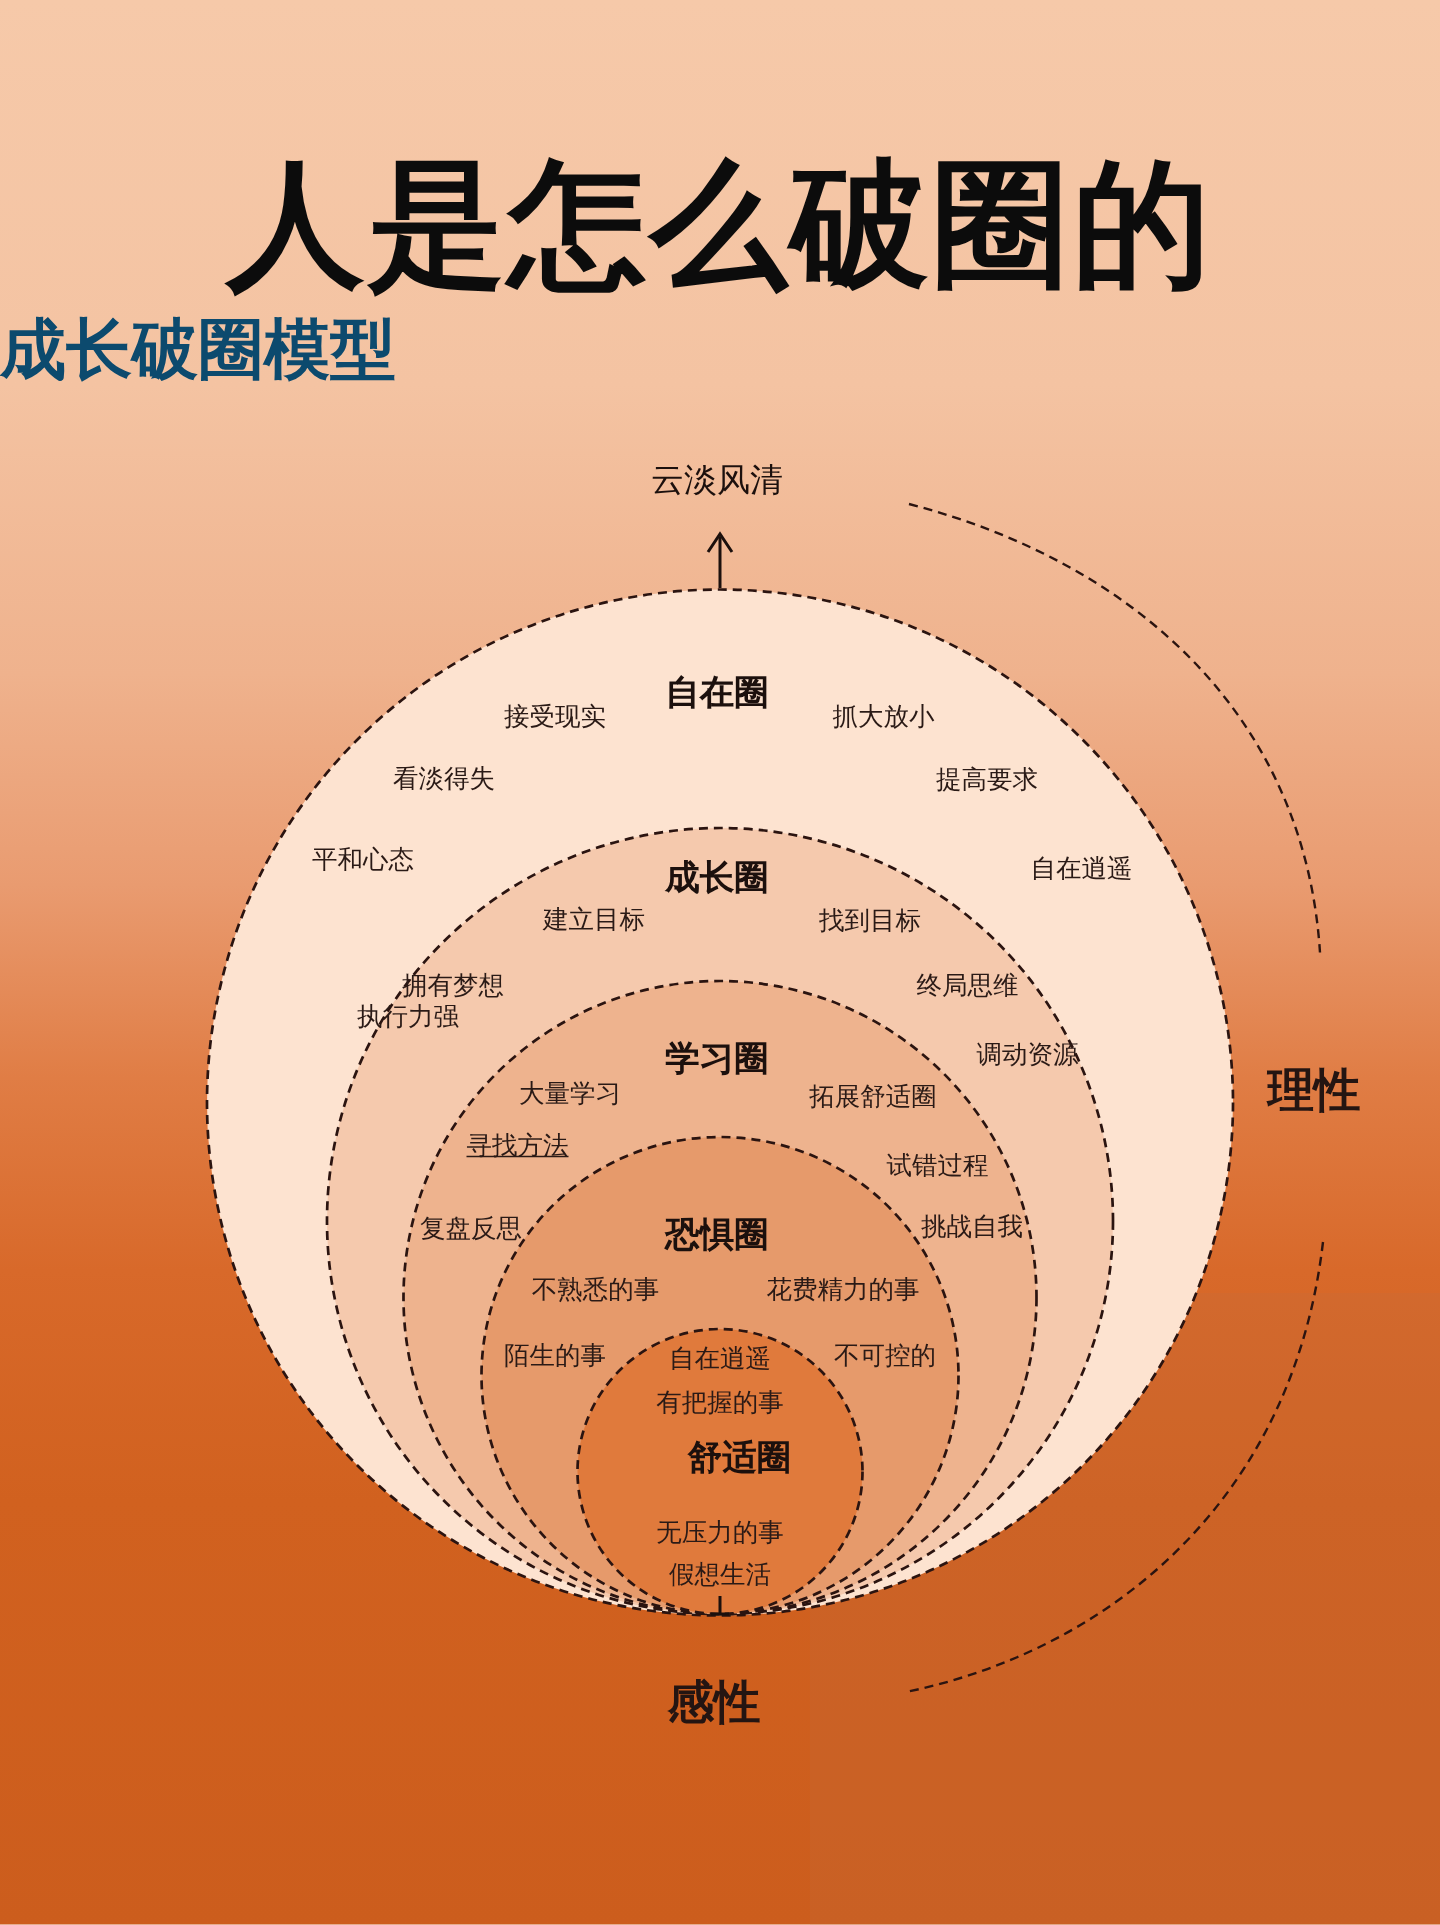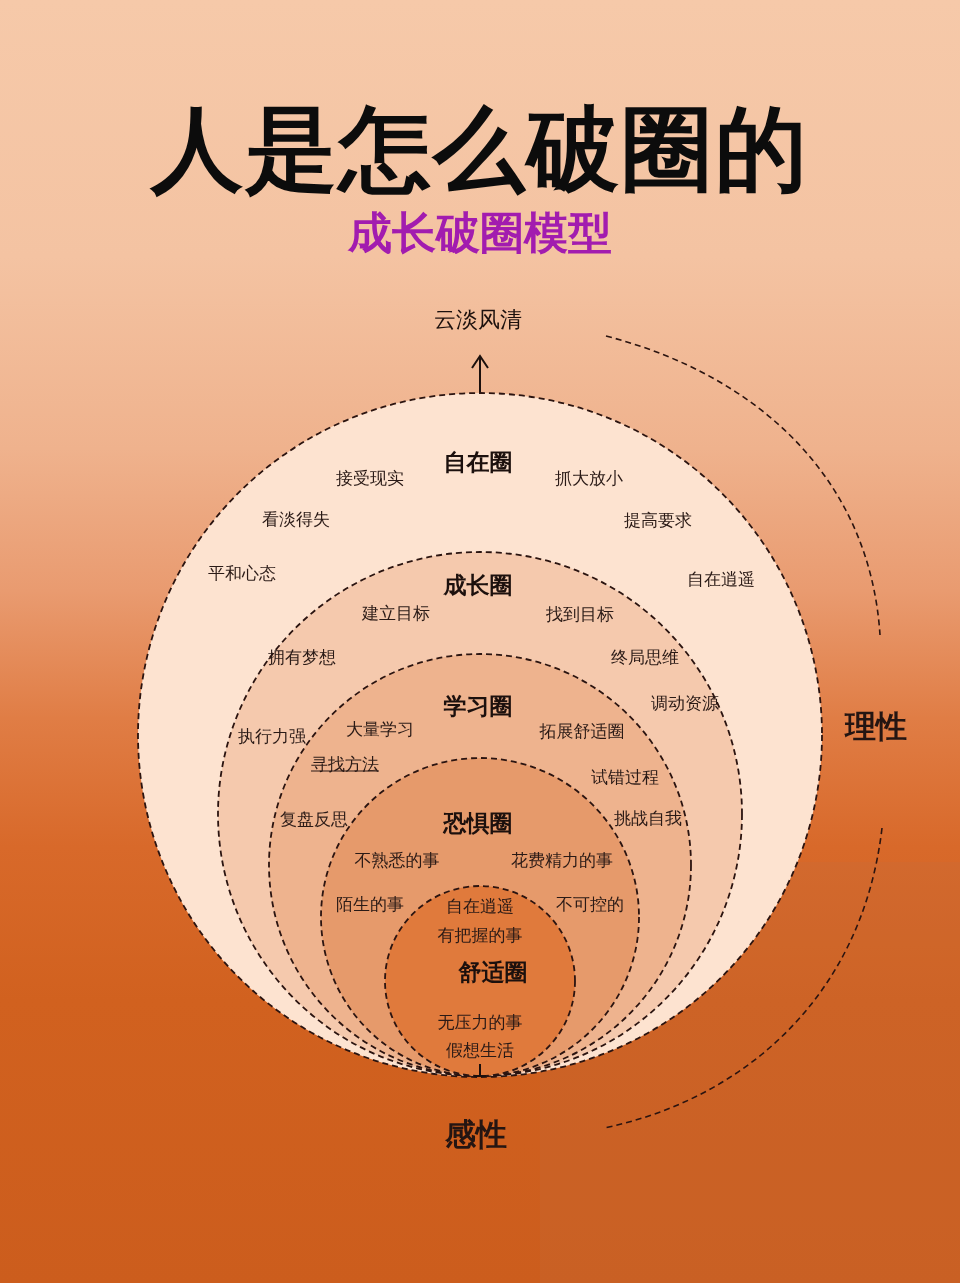--- a/index.html
+++ b/index.html
@@ -15,21 +15,21 @@
       position: absolute; left: 540px; top: 862px; width: 420px; height: 421px;
       background: rgba(190, 110, 70, 0.18);
     }
     .title {
       position: absolute; left: 0; right: 0; top: 88px;
       text-align: center; font-size: 92px; font-weight: bold; letter-spacing: 2px;
       color: #0c0c0c;
     }
     .subtitle {
       position: absolute; left: 0; right: 0; top: 204px;
-      text-align: center; font-size: 44px; font-weight: bold; color: #a21caf;
+      font-size: 44px; font-weight: bold; color: #0c4a6e;
     }
     svg.diagram { position: absolute; left: 0; top: 0; }
     .lbl {
       position: absolute; white-space: nowrap; transform: translate(-50%, -50%);
       font-size: 17px; color: #2a1a16;
     }
     .ring-title {
       position: absolute; white-space: nowrap; transform: translate(-50%, -50%);
       font-size: 23px; font-weight: bold; color: #1c100d;
     }
@@ -80,21 +80,21 @@
 <div class="lbl" style="left:296px; top:519px;">看淡得失</div>
 <div class="lbl" style="left:658px; top:520px;">提高要求</div>
 <div class="lbl" style="left:242px; top:573px;">平和心态</div>
 <div class="lbl" style="left:721px; top:579px;">自在逍遥</div>
 
 <div class="ring-title" style="left:478px; top:585px;">成长圈</div>
 <div class="lbl" style="left:368px; top:613px;margin-left:28px;">建立目标</div>
 <div class="lbl" style="left:580px; top:614px;">找到目标</div>
 <div class="lbl" style="left:302px; top:657px;">拥有梦想</div>
 <div class="lbl" style="left:645px; top:657px;">终局思维</div>
-<div class="lbl" style="left:272px; top:736px;">执行力强</div>
+<div class="lbl" style="left:272px; top:678px;">执行力强</div>
 <div class="lbl" style="left:685px; top:703px;">调动资源</div>
 
 <div class="ring-title" style="left:478px; top:706px;">学习圈</div>
 <div class="lbl" style="left:380px; top:729px;">大量学习</div>
 <div class="lbl" style="left:582px; top:731px;">拓展舒适圈</div>
 <div class="lbl" style="left:345px; top:764px;text-decoration:underline;">寻找方法</div>
 <div class="lbl" style="left:625px; top:777px;">试错过程</div>
 <div class="lbl" style="left:314px; top:819px;">复盘反思</div>
 <div class="lbl" style="left:648px; top:818px;">挑战自我</div>
 

